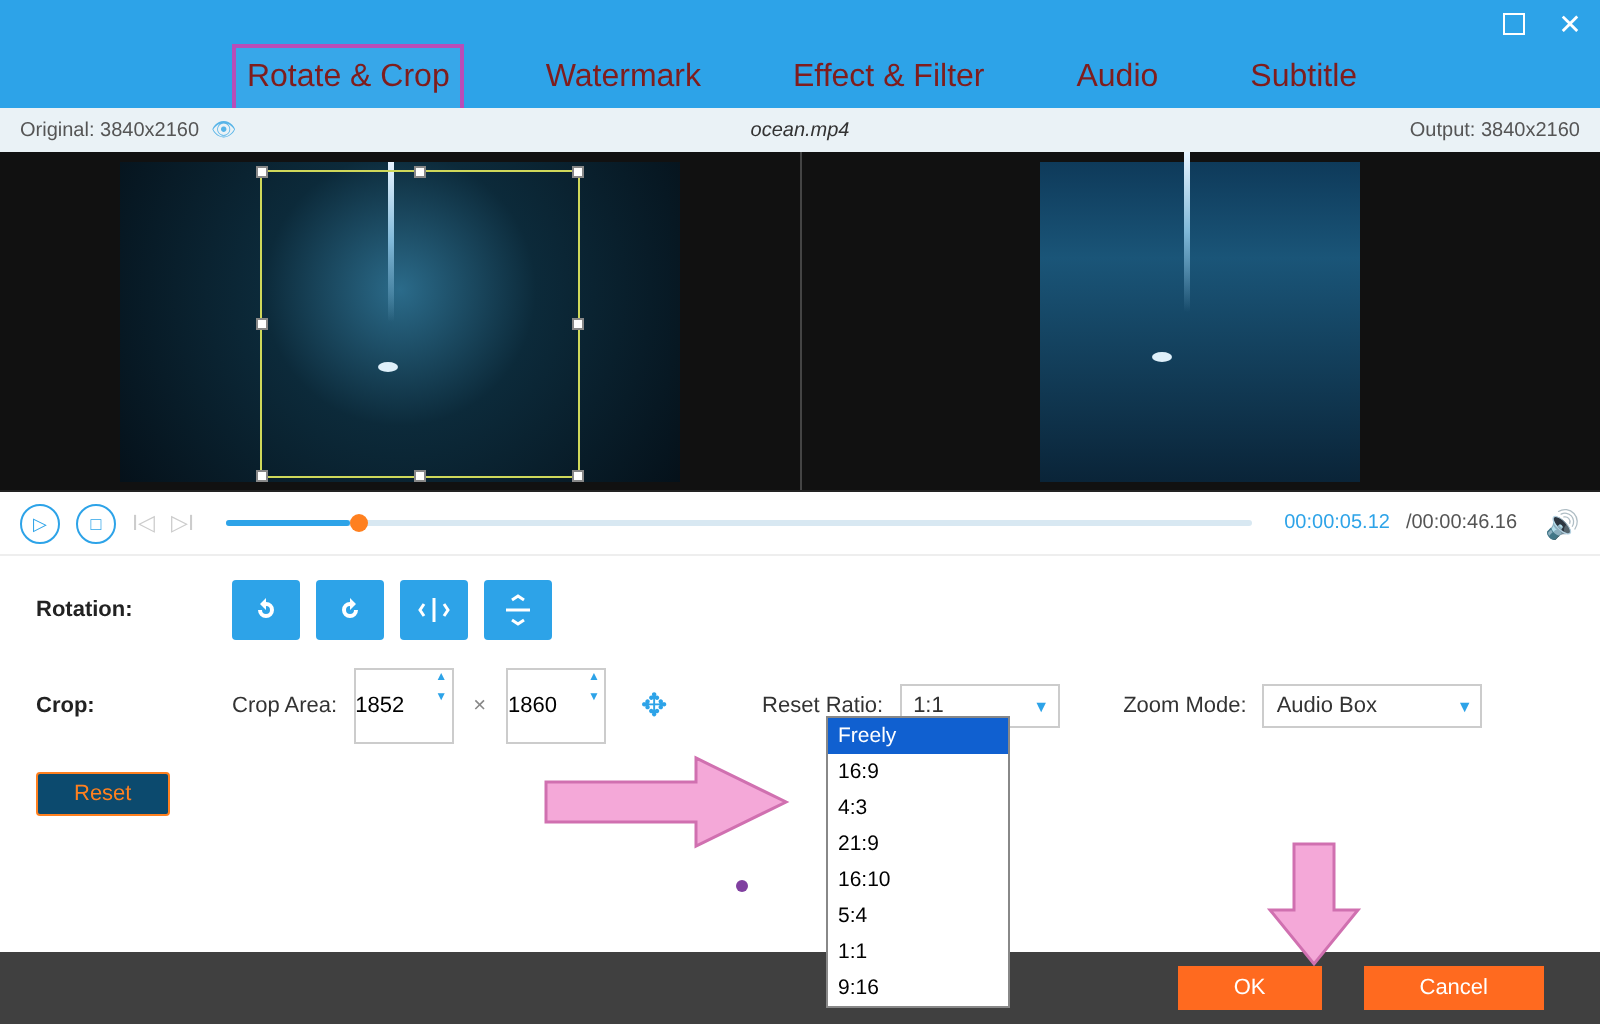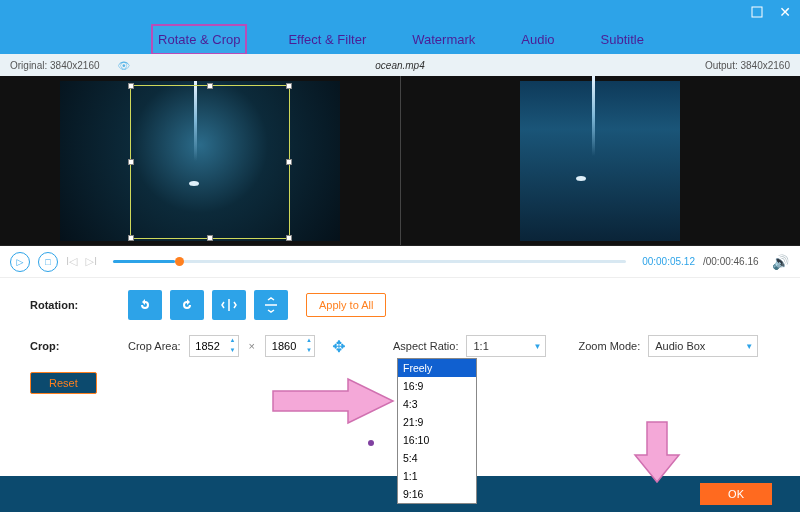--- a/index.html
+++ b/index.html
@@ -2,25 +2,25 @@
 <html><head>
 <meta charset="utf-8">
 <style>
   * { box-sizing: border-box; margin: 0; padding: 0; font-family: Arial, sans-serif; }
   body { width: 800px; height: 512px; background: #fff; overflow: hidden; position: relative; }
   
   .titlebar { height: 24px; background: #2da3e8; display: flex; justify-content: flex-end; align-items: center; padding-right: 8px; gap: 14px; }
   .titlebar-btn { width: 14px; height: 14px; display: flex; align-items: center; justify-content: center; color: #fff; font-size: 14px; cursor: pointer; }
   
   .tabs { height: 30px; background: #2da3e8; display: flex; justify-content: center; align-items: center; gap: 36px; }
-  .tab { color: #4c1d95; font-size: 13px; padding: 6px 5px; cursor: pointer; }
+  .tab { color: #7f1d1d; font-size: 16px; padding: 6px 5px; cursor: pointer; }
   .tab.active { border: 2px solid #b84db8; background: rgba(255,255,255,0.05); }
   
   .filebar { height: 22px; background: #eaf2f6; display: flex; align-items: center; font-size: 10px; color: #555; padding: 0 10px; position: relative; }
-  .filebar-left { display: flex; align-items: center; gap: 18px; }
+  .filebar-left { display: flex; align-items: center; gap: 6px; }
   .filebar-center { position: absolute; left: 50%; transform: translateX(-50%); color:#333;font-style:italic; }
   .filebar-right { margin-left: auto; text-align: center; }
   .eye-icon { color: #56b4e8; }
   
   .preview-area { height: 170px; background: #333; display: flex; border-bottom: 1px solid #222; }
   .preview-pane { flex: 1; background: #111; position: relative; display:flex; align-items:center; justify-content:center; }
   .preview-pane:first-child { border-right: 1px solid #444; }
   .video-bg { width: 280px; height: 160px; background: radial-gradient(circle at 50% 40%, #2b6b8a 0%, #0c2a3a 40%, #05111a 100%); position: relative; }
   .crop-box { position: absolute; left: 70px; top: 4px; width: 160px; height: 154px; border: 1px solid #cfd85a; }
   .handle { position: absolute; width: 6px; height: 6px; background: #fff; border: 1px solid #888; }
@@ -33,41 +33,41 @@
   
   .player-bar { height: 32px; background:#fff; display:flex; align-items:center; padding: 0 10px; gap:8px; font-size:10px; border-bottom:1px solid #eee;}
   .pbtn { width:20px;height:20px;border:1.5px solid #2da3e8;border-radius:50%;display:flex;align-items:center;justify-content:center;color:#2da3e8;cursor:pointer;font-size:9px;}
   .pbtn-flat { color:#ccc; cursor:pointer; font-size:11px; }
   .progress { flex:1; height:3px; background:#d8e8f2; margin:0 8px; position:relative; border-radius:2px;}
   .progress-fill { position:absolute;left:0;top:0;height:100%;width:12%;background:#2da3e8;border-radius:2px;}
   .progress-thumb{position:absolute;left:12%;top:-3px;width:9px;height:9px;background:#ff801f;border-radius:50%;}
   .time-cur{color:#2da3e8}.time-tot{color:#555}
   .vol-icon{color:#2da3e8;font-size:14px;margin-left:6px;cursor:pointer;}
   
-  .controls { padding: 12px 30px; background:#fff; font-size:11px; color:#333; height: 170px; position: relative; }
+  .controls { padding: 12px 18px; background:#fff; font-size:11px; color:#333; height: 170px; position: relative; }
   .row { display:flex; align-items:center; margin-bottom:14px; gap:8px;}
   .label { width: 90px; font-weight:bold; color:#222; font-size:11px;}
   .rot-btn { width:34px;height:30px;background:#2da3e8;color:#fff;display:flex;align-items:center;justify-content:center;cursor:pointer;font-size:14px;border-radius:2px;}
   .apply-all{border:1px solid #ff801f;color:#ff801f;padding:5px 12px;font-size:11px;cursor:pointer;margin-left:10px;border-radius:2px;}
-  .num-input{width:50px;height:22px;border:1px solid #ccc;text-align:center;font-size:11px;padding-right:12px;position:relative;}
+  .num-input{width:50px;height:38px;border:1px solid #ccc;font-size:11px;padding-right:12px;position:relative;}
   .spinner{position:relative;display:inline-block;}
   .spinner-btns{position:absolute;right:1px;top:1px;width:10px;height:20px;display:flex;flex-direction:column;}
   .spin-up,.spin-down{height:10px;font-size:6px;color:#2da3e8;text-align:center;line-height:8px;cursor:pointer;}
   .x-sep{color:#888;margin:0 2px;}
   .center-icon{width:24px;height:24px;display:flex;align-items:center;justify-content:center;color:#2da3e8;font-size:16px;cursor:pointer;margin-left:4px;}
   .field-lbl{color:#333;font-size:11px;}
   .combo{height:22px;border:1px solid #ccc;background:#fff;font-size:11px;padding:0 18px 0 6px;position:relative;display:inline-flex;align-items:center;cursor:pointer;min-width:80px;}
   .combo-arrow{position:absolute;right:4px;color:#2da3e8;font-size:8px;}
   .reset-btn{border:1px solid #ff801f;color:#ff801f;padding:4px 18px;font-size:11px;cursor:pointer;border-radius:2px;background:#0c4a6e;}
   
-  .dropdown-pop{position:absolute;left:397px;top:80px;width:80px;background:#fff;border:1px solid #888;font-size:10.5px;z-index:10;}
+  .dropdown-pop{position:absolute;left:413px;top:80px;width:92px;background:#fff;border:1px solid #888;font-size:10.5px;z-index:10;}
   .dd-item{padding:2px 5px;cursor:pointer;color:#000;line-height:14px;}
   .dd-item.sel{background:#1060d0;color:#fff;}
   
-  .footer{position:absolute;bottom:0;left:0;right:0;height:36px;background:#0c4a6e;display:flex;align-items:center;justify-content:flex-end;padding-right:28px;gap:21px;}
+  .footer{position:absolute;bottom:0;left:0;right:0;height:36px;background:#404040;display:flex;align-items:center;justify-content:flex-end;padding-right:28px;gap:21px;}
   .fbtn{background:#ff6a1f;color:#fff;border:none;padding:5px 28px;font-size:11px;cursor:pointer;}
   
   .arrow-annotation{position:absolute;pointer-events:none;}
   .arrow-right{left:268px;top:376px;}
   .arrow-down{left:632px;top:420px;}
   .arrow-body{fill:#f4a8d8;stroke:#d070b0;stroke-width:1.5;}
   .purple-dot{position:absolute;left:368px;top:440px;width:6px;height:6px;background:#8040a0;border-radius:50%;}
 </style>
 </head>
 <body>
@@ -76,22 +76,22 @@
   <div class="titlebar-btn">
       <svg width="12" height="12">
         <rect x="1" y="1" width="10" height="10" fill="none" stroke="#fff" stroke-width="1"></rect>
       </svg>
     </div>
   <div class="titlebar-btn">✕</div>
 </div>
 
 <div class="tabs">
   <div class="tab active">Rotate &amp; Crop</div>
+  <div class="tab">Watermark</div>
   <div class="tab">Effect &amp; Filter</div>
-  <div class="tab">Watermark</div>
   <div class="tab">Audio</div>
   <div class="tab">Subtitle</div>
 </div>
 
 <div class="filebar">
   <div class="filebar-left">
     <span><span>Original:</span> <span>3840x2160</span></span>
     <span class="eye-icon">👁</span>
   </div>
   <div class="filebar-center">ocean.mp4</div>
@@ -153,37 +153,36 @@
     <div class="rot-btn">
         <svg width="16" height="16" viewBox="0 0 16 16">
           <path d="M8 2v12M3 5l-2 3 2 3M13 5l2 3-2 3" stroke="#fff" stroke-width="1.5" fill="none"></path>
         </svg>
       </div>
     <div class="rot-btn">
         <svg width="16" height="16" viewBox="0 0 16 16">
           <path d="M2 8h12M5 3l3-2 3 2M5 13l3 2 3-2" stroke="#fff" stroke-width="1.5" fill="none"></path>
         </svg>
       </div>
-    <div class="apply-all">Apply to All</div>
   </div>
   <div class="row">
     <div class="label">Crop:</div>
     <span class="field-lbl">Crop Area:</span>
     <span class="spinner"><input class="num-input" value="1852" style=""><span class="spinner-btns">
           <span class="spin-up">▲</span>
           <span class="spin-down">▼</span>
         </span></span>
     <span class="x-sep">×</span>
     <span class="spinner"><input class="num-input" value="1860" style=""><span class="spinner-btns">
           <span class="spin-up">▲</span>
           <span class="spin-down">▼</span>
         </span></span>
     <span class="center-icon">✥</span>
     <span style="width:26px"></span>
-    <span class="field-lbl">Aspect Ratio:</span>
+    <span class="field-lbl">Reset Ratio:</span>
     <div class="combo">
         <span>1:1</span>
         <span class="combo-arrow">▼</span>
       </div>
     <span style="width:16px"></span>
     <span class="field-lbl">Zoom Mode:</span>
     <div class="combo" style="min-width:110px">
         <span>Audio Box</span>
         <span class="combo-arrow">▼</span>
       </div>
@@ -199,20 +198,21 @@
     <div class="dd-item">21:9</div>
     <div class="dd-item">16:10</div>
     <div class="dd-item">5:4</div>
     <div class="dd-item">1:1</div>
     <div class="dd-item">9:16</div>
   </div>
 </div>
 
 <div class="footer">
   <button class="fbtn">OK</button>
+  <button class="fbtn">Cancel</button>
 </div>
 
 <svg class="arrow-annotation arrow-right" width="130" height="50">
   <polygon class="arrow-body" points="5,15 80,15 80,3 125,25 80,47 80,35 5,35"></polygon>
 </svg>
 <svg class="arrow-annotation arrow-down" width="50" height="65">
   <polygon class="arrow-body" points="15,2 35,2 35,35 47,35 25,62 3,35 15,35"></polygon>
 </svg>
 <div class="purple-dot"></div>
 

